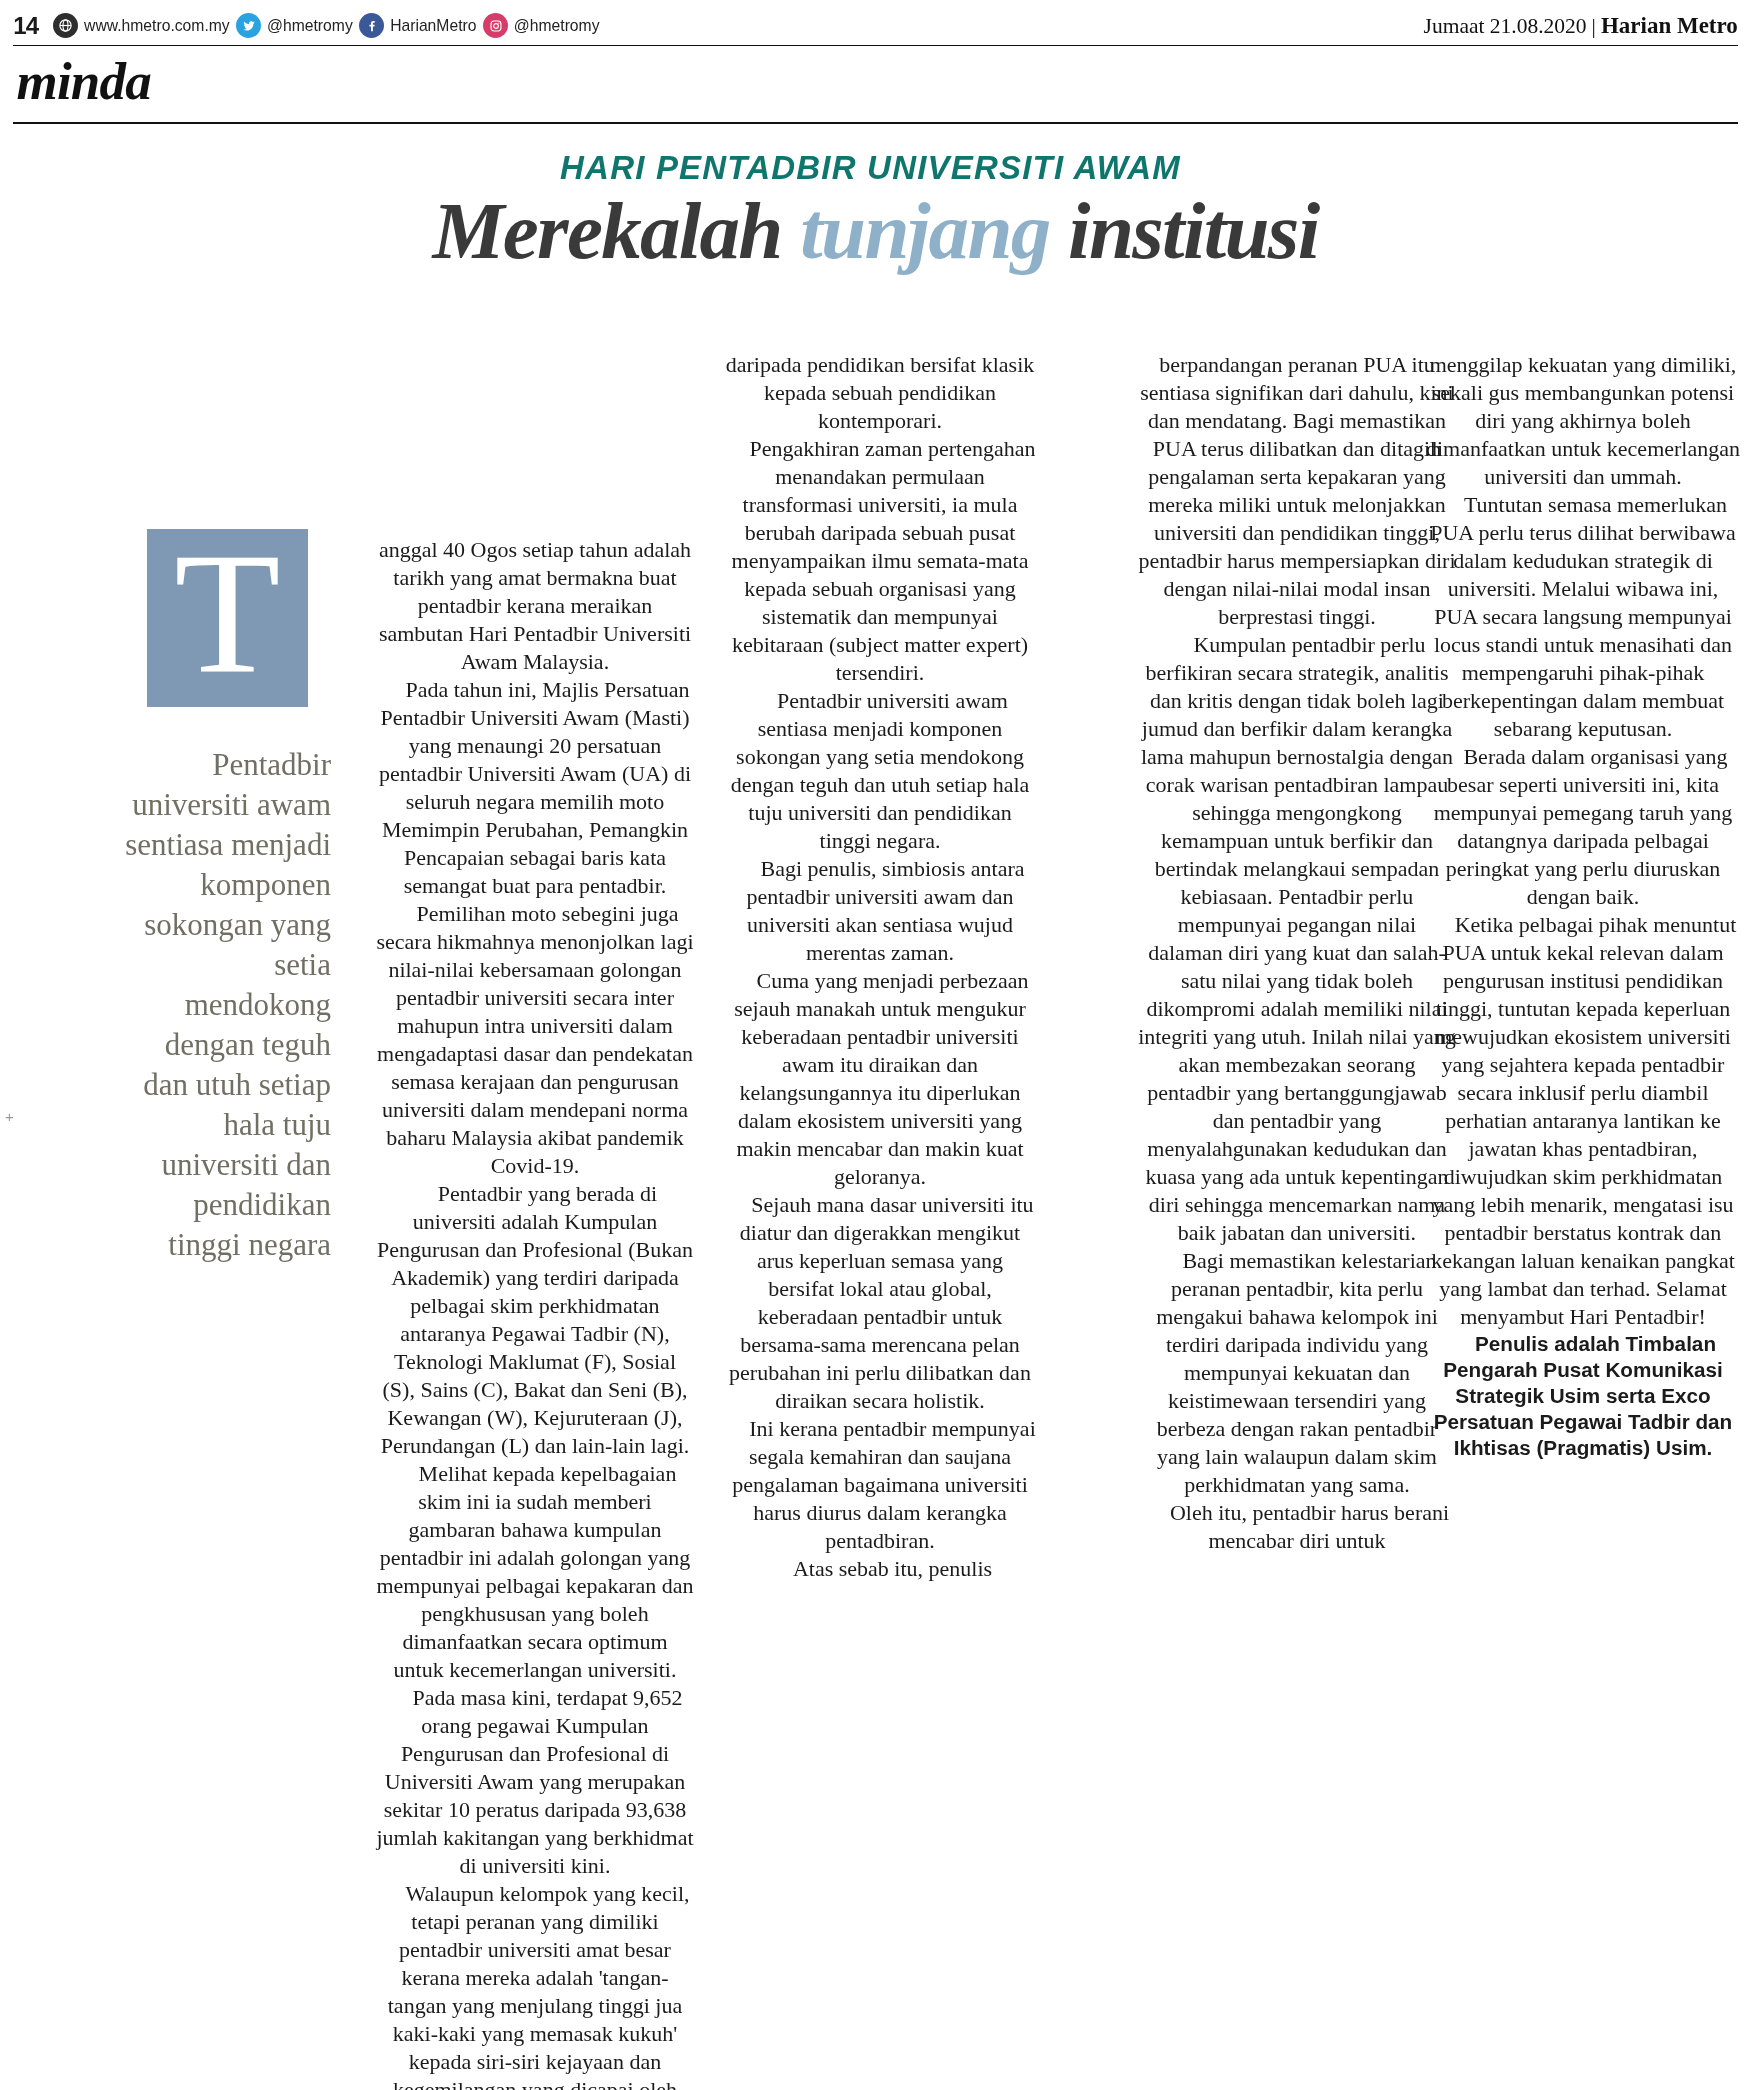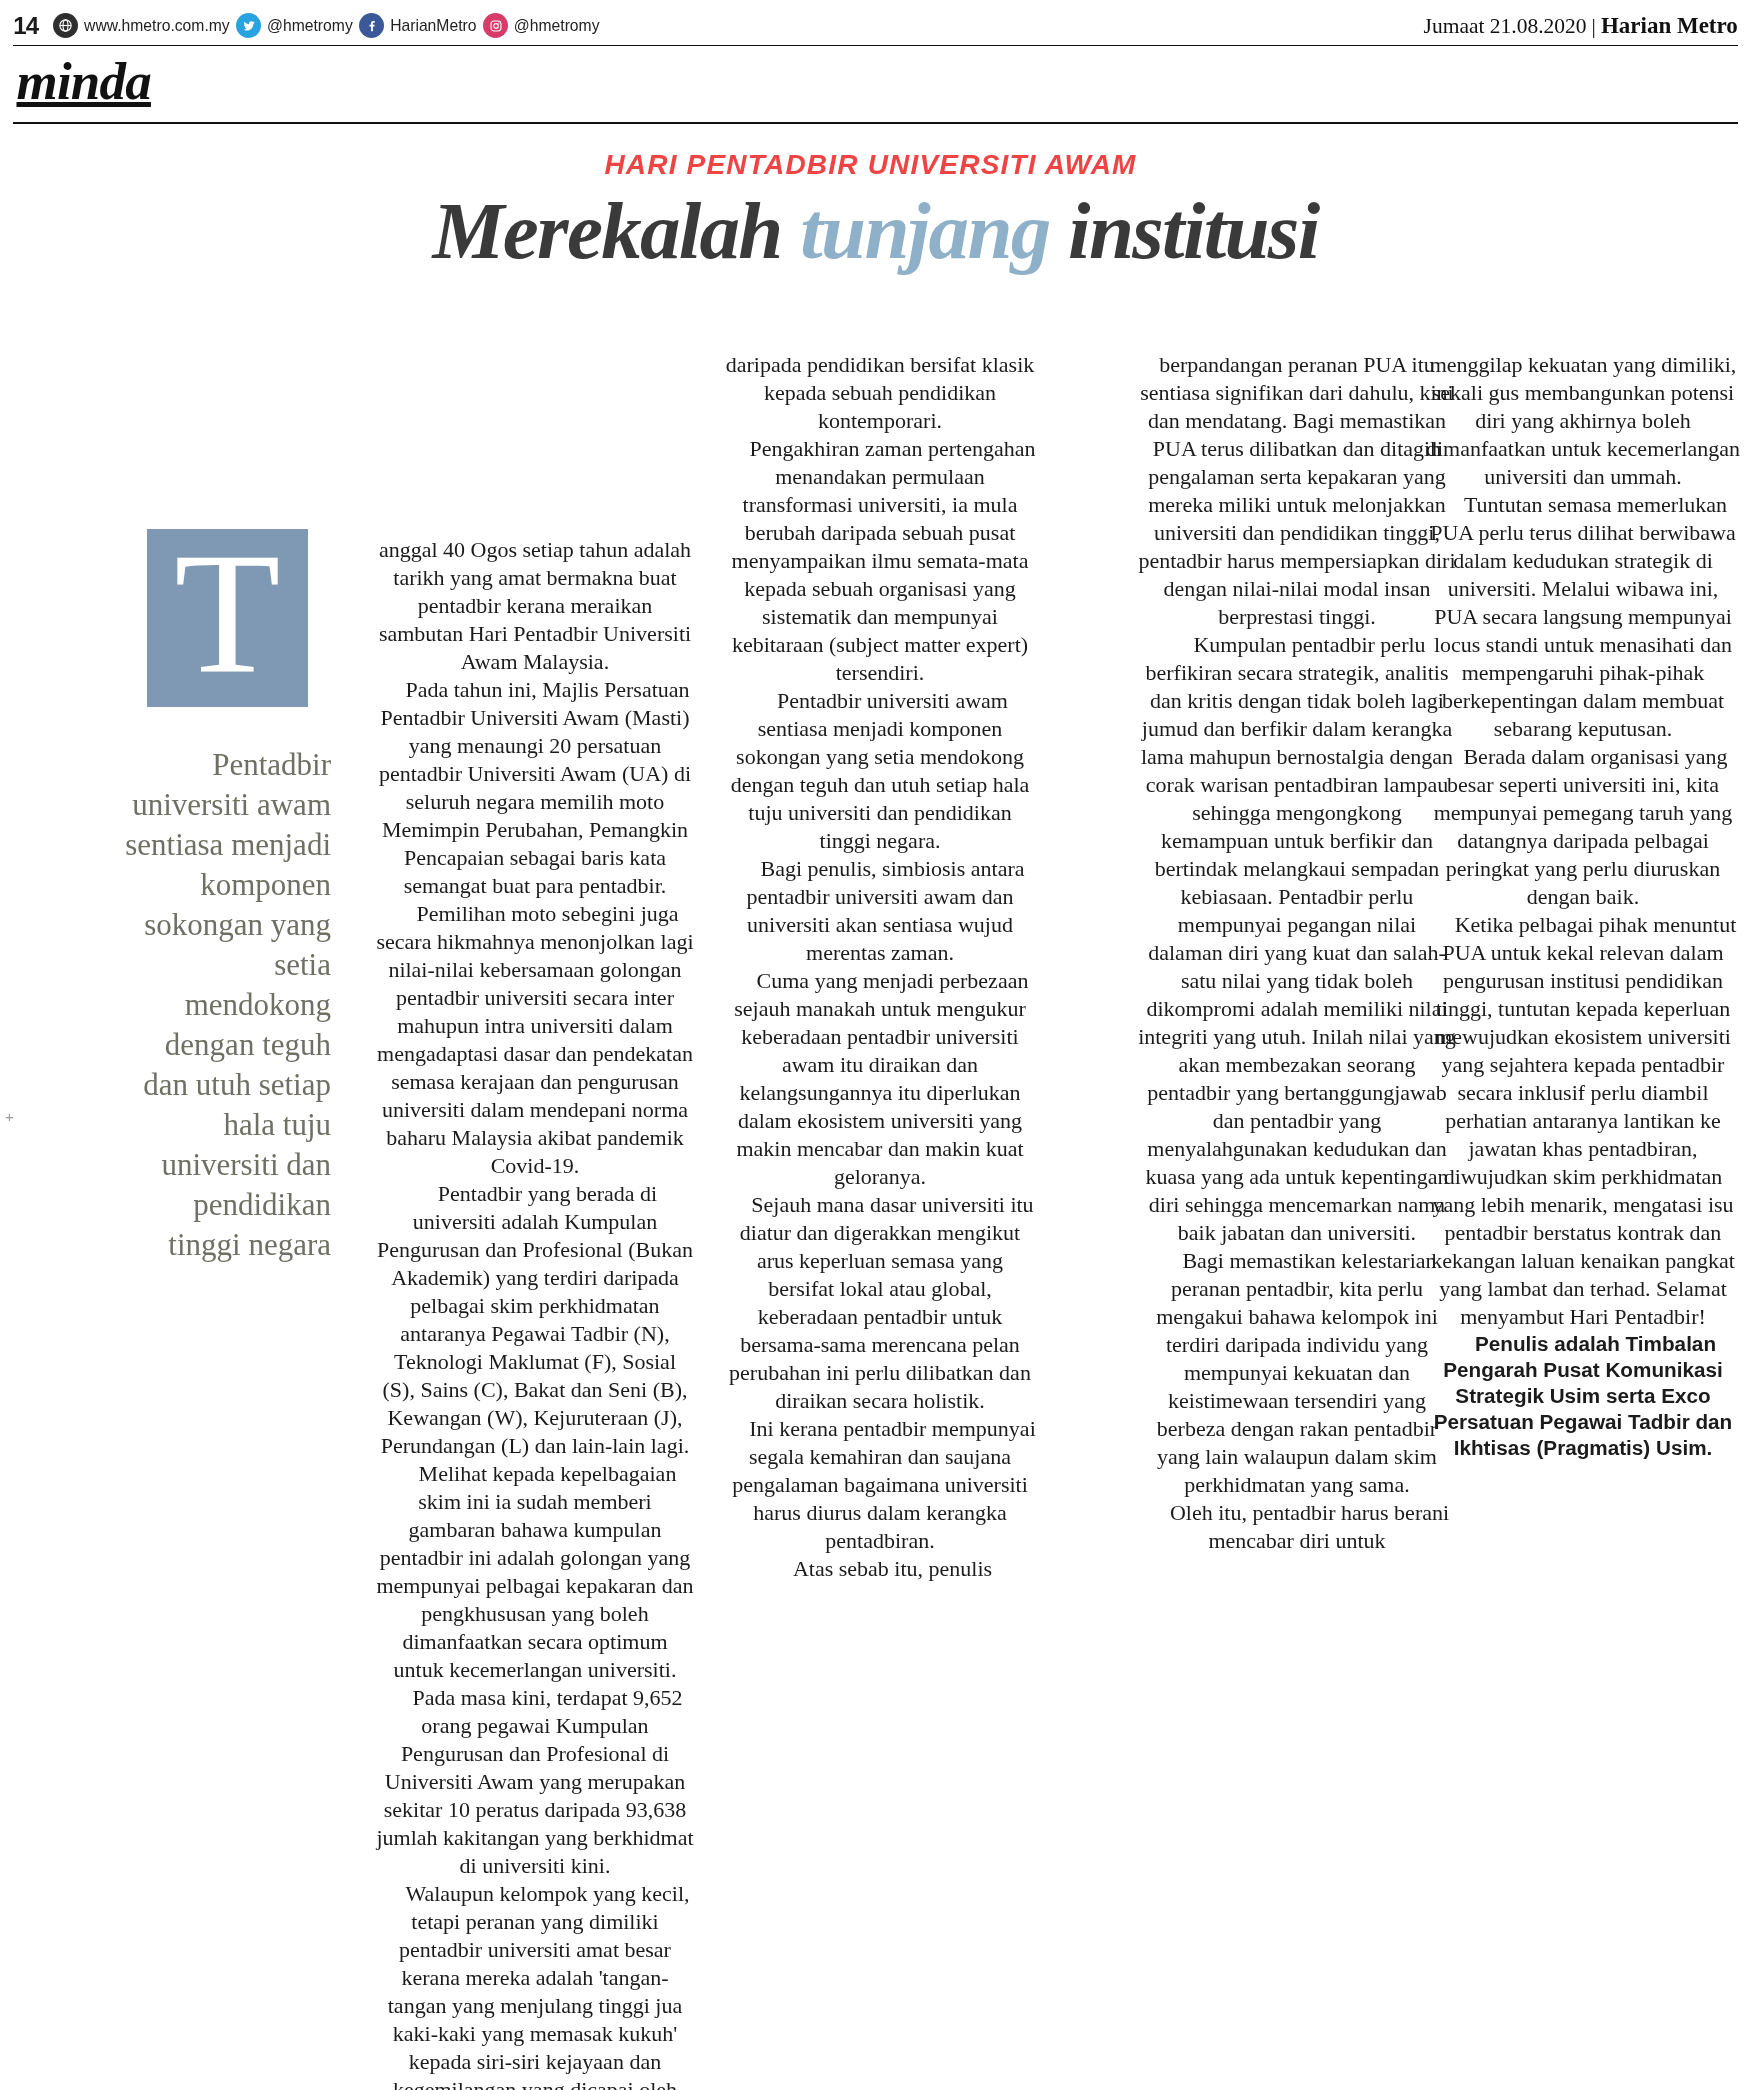--- a/index.html
+++ b/index.html
@@ -98,41 +98,40 @@
   .section-label {
     position: absolute;
     left: 16.5px;
     top: 51px;
     font-family: "Liberation Serif", serif;
     font-style: italic;
     font-weight: bold;
     font-size: 53px;
     letter-spacing: -0.8px;
     color: #111;
-    text-decoration: underline;
   }
   .rule-section {
     position: absolute;
     left: 13.2px; right: 13.2px;
     top: 122px;
     border-top: 2.5px solid #111;
   }
 
   
   .kicker {
     position: absolute;
     top: 149px;
     left: 0; right: 10px;
     text-align: center;
     font-family: "Liberation Sans", sans-serif;
     font-weight: bold;
     font-style: italic;
-    font-size: 28px;
+    font-size: 33px;
     letter-spacing: 1.2px;
-    color: #ef4444;
+    color: #0f766e;
   }
   .headline {
     position: absolute;
     top: 188px;
     left: 0; right: 0;
     text-align: center;
     font-family: "Liberation Serif", serif;
     font-style: italic;
     font-weight: bold;
     font-size: 81px;

